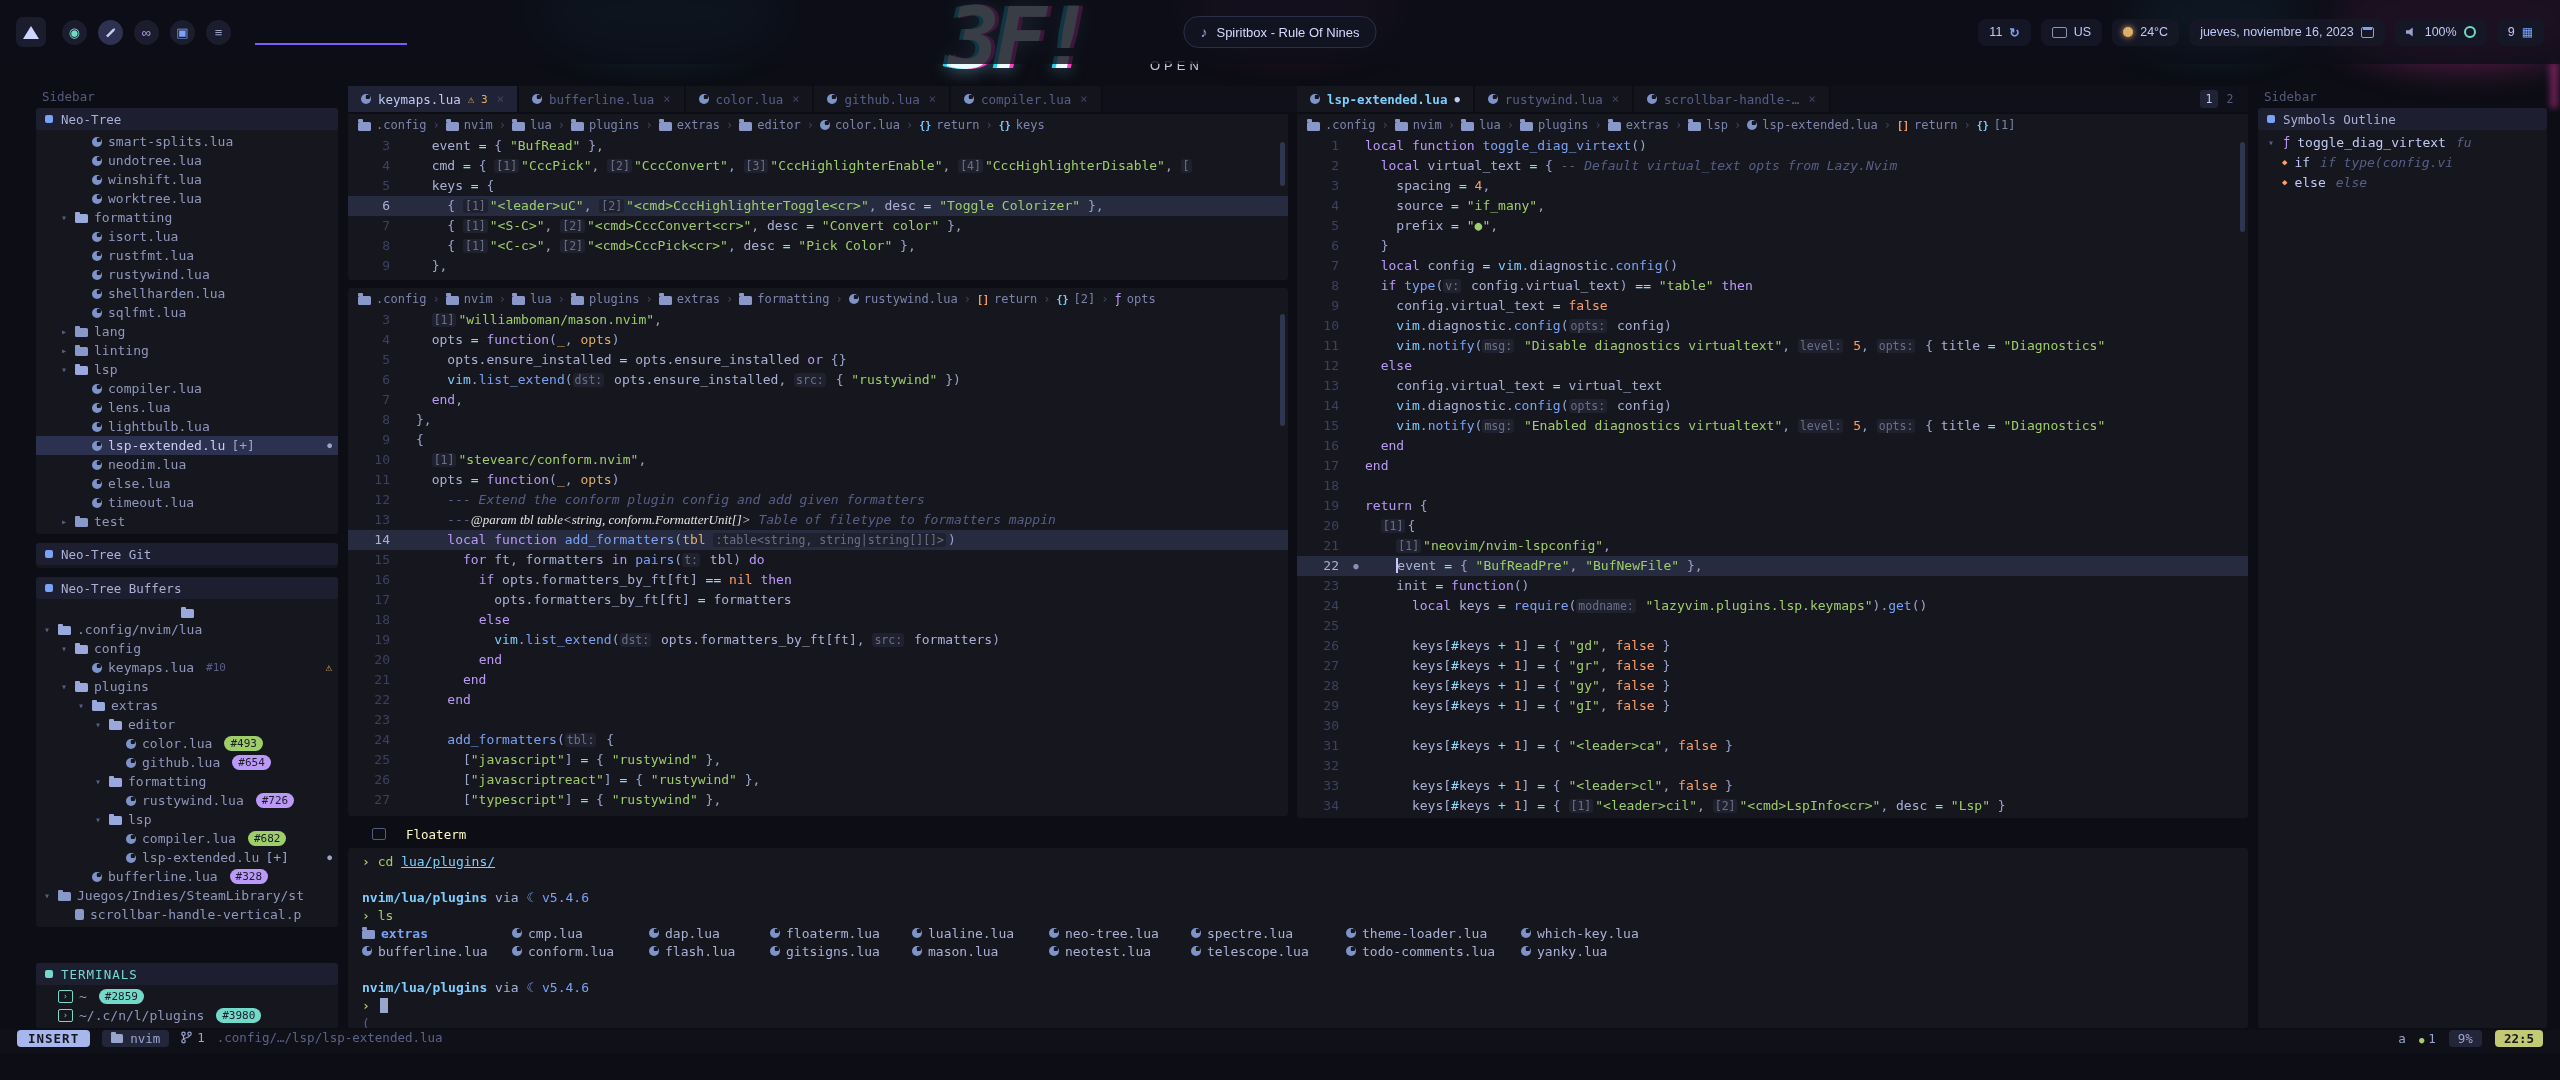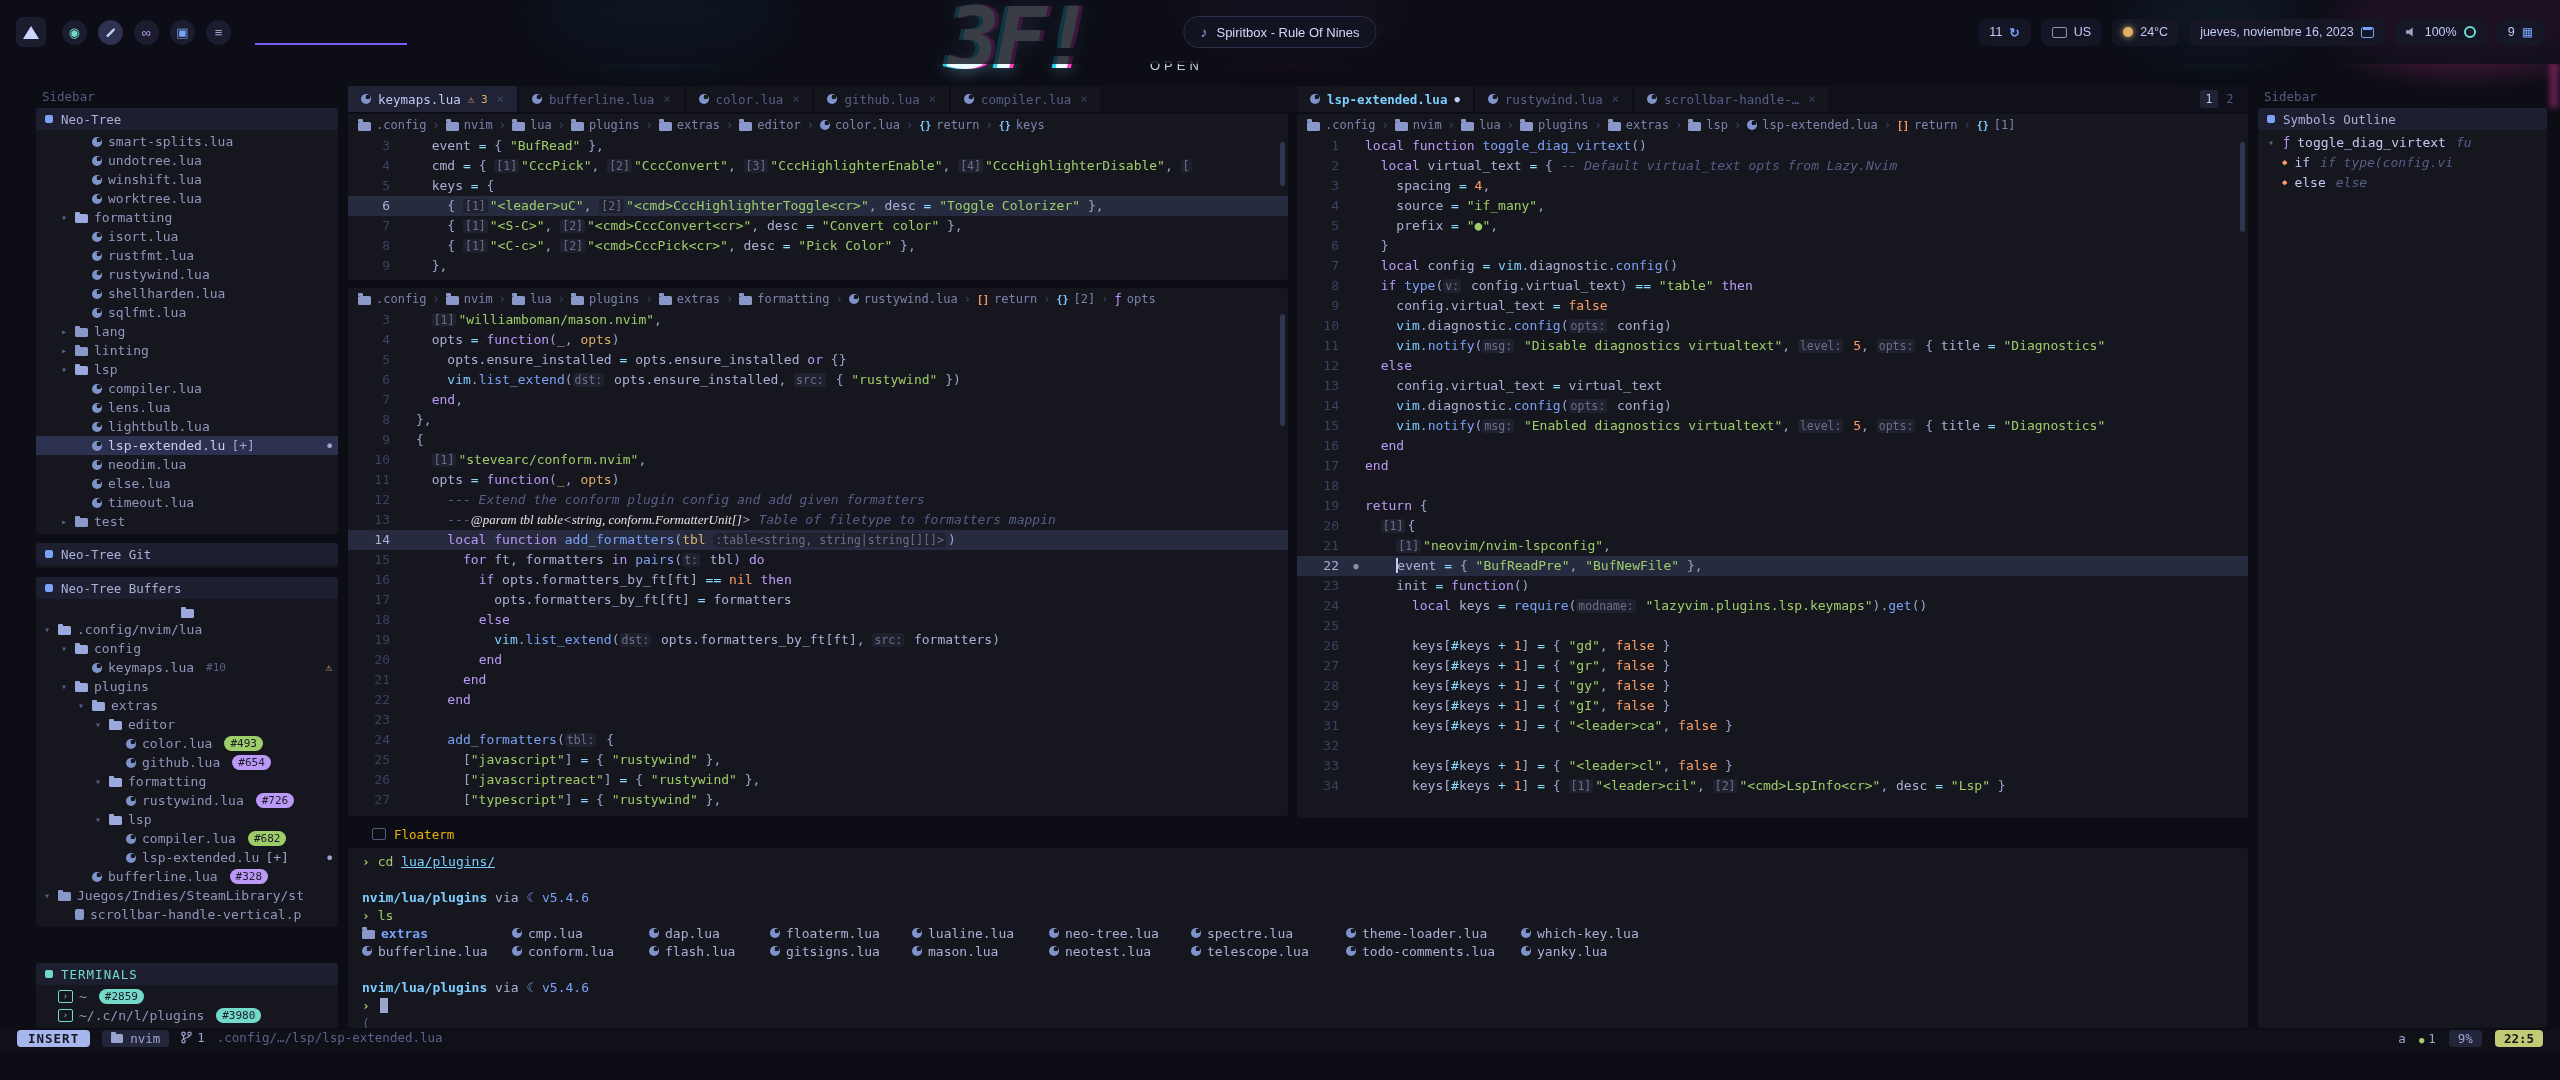--- a/index.html
+++ b/index.html
@@ -122,21 +122,21 @@
   .tk.h{color:#6b7089;background:#20212f;border-radius:3px;padding:0 2px;margin-right:2px;font-size:11.5px;}
   .tk.caret{display:inline-block;width:2px;height:15px;background:#c0caf5;vertical-align:text-bottom;margin-right:-1px;}
   .tk.block{display:inline-block;width:8px;height:15px;background:#9aa5ce;vertical-align:text-bottom;margin:0 2px;}
   .tk.prompt{color:#9ece6a;font-weight:bold;}
   .tk.cmd{color:#9ece6a;}
   .tk.arg{color:#7dcfff;text-decoration:underline;}
   .tk.path{color:#7dcfff;font-weight:bold;}
   .tk.moon{color:#7aa2f7;}
   .tk.ver{color:#7aa2f7;}
   
-  #floaterm-title{position:absolute;left:372px;top:824px;height:20px;display:flex;align-items:center;gap:8px;color:#eab308;font-size:12.5px;z-index:2;justify-content:space-between;}
+  #floaterm-title{position:absolute;left:372px;top:824px;height:20px;display:flex;align-items:center;gap:20px;color:#fef9c3;font-size:12.5px;z-index:2;justify-content:space-between;}
   .ftic{width:12px;height:10px;border:1.4px solid #545c7e;border-radius:2px;}
   #floaterm{position:absolute;left:348px;top:848px;width:1900px;height:180px;background:#16161e;border-radius:3px;padding:4px 14px;box-sizing:border-box;overflow:hidden;z-index:2;}
   .trm-line{height:18px;font-size:13px;color:#a9b1d6;display:flex;align-items:center;white-space:pre;}
   .lscol{display:inline-flex;align-items:center;gap:6px;}
   .c0{width:150px;}.c1{width:137px;}.c2{width:121px;}.c3{width:142px;}.c4{width:137px;}.c5{width:142px;}.c6{width:155px;}.c7{width:175px;}
   .lsn{color:#a9b1d6;}
   .lsn.dir{color:#7aa2f7;font-weight:bold;}
   
   #sidebar-right{position:absolute;left:2258px;top:86px;width:289px;height:942px;display:flex;flex-direction:column;z-index:2;}
   #sidebar-right .sec{flex:1;margin-top:2px;}
@@ -984,20 +984,25 @@
           <span class="ln">28</span>
           <span class="sc"></span>
           <span class="tx"><span class="tk d">      keys[</span><span class="tk o">#</span><span class="tk d">keys </span><span class="tk o">+ </span><span class="tk n">1</span><span class="tk d">] </span><span class="tk o">= </span><span class="tk p">{ </span><span class="tk s">"gy"</span><span class="tk p">, </span><span class="tk n">false</span><span class="tk p"> }</span></span>
         </div>
         <div class="cl">
           <span class="ln">29</span>
           <span class="sc"></span>
           <span class="tx"><span class="tk d">      keys[</span><span class="tk o">#</span><span class="tk d">keys </span><span class="tk o">+ </span><span class="tk n">1</span><span class="tk d">] </span><span class="tk o">= </span><span class="tk p">{ </span><span class="tk s">"gI"</span><span class="tk p">, </span><span class="tk n">false</span><span class="tk p"> }</span></span>
         </div>
         <div class="cl">
+          <span class="ln">30</span>
+          <span class="sc"></span>
+          <span class="tx"></span>
+        </div>
+        <div class="cl">
           <span class="ln">31</span>
           <span class="sc"></span>
           <span class="tx"><span class="tk d">      keys[</span><span class="tk o">#</span><span class="tk d">keys </span><span class="tk o">+ </span><span class="tk n">1</span><span class="tk d">] </span><span class="tk o">= </span><span class="tk p">{ </span><span class="tk s">"&lt;leader&gt;ca"</span><span class="tk p">, </span><span class="tk n">false</span><span class="tk p"> }</span></span>
         </div>
         <div class="cl">
           <span class="ln">32</span>
           <span class="sc"></span>
           <span class="tx"></span>
         </div>
         <div class="cl">

